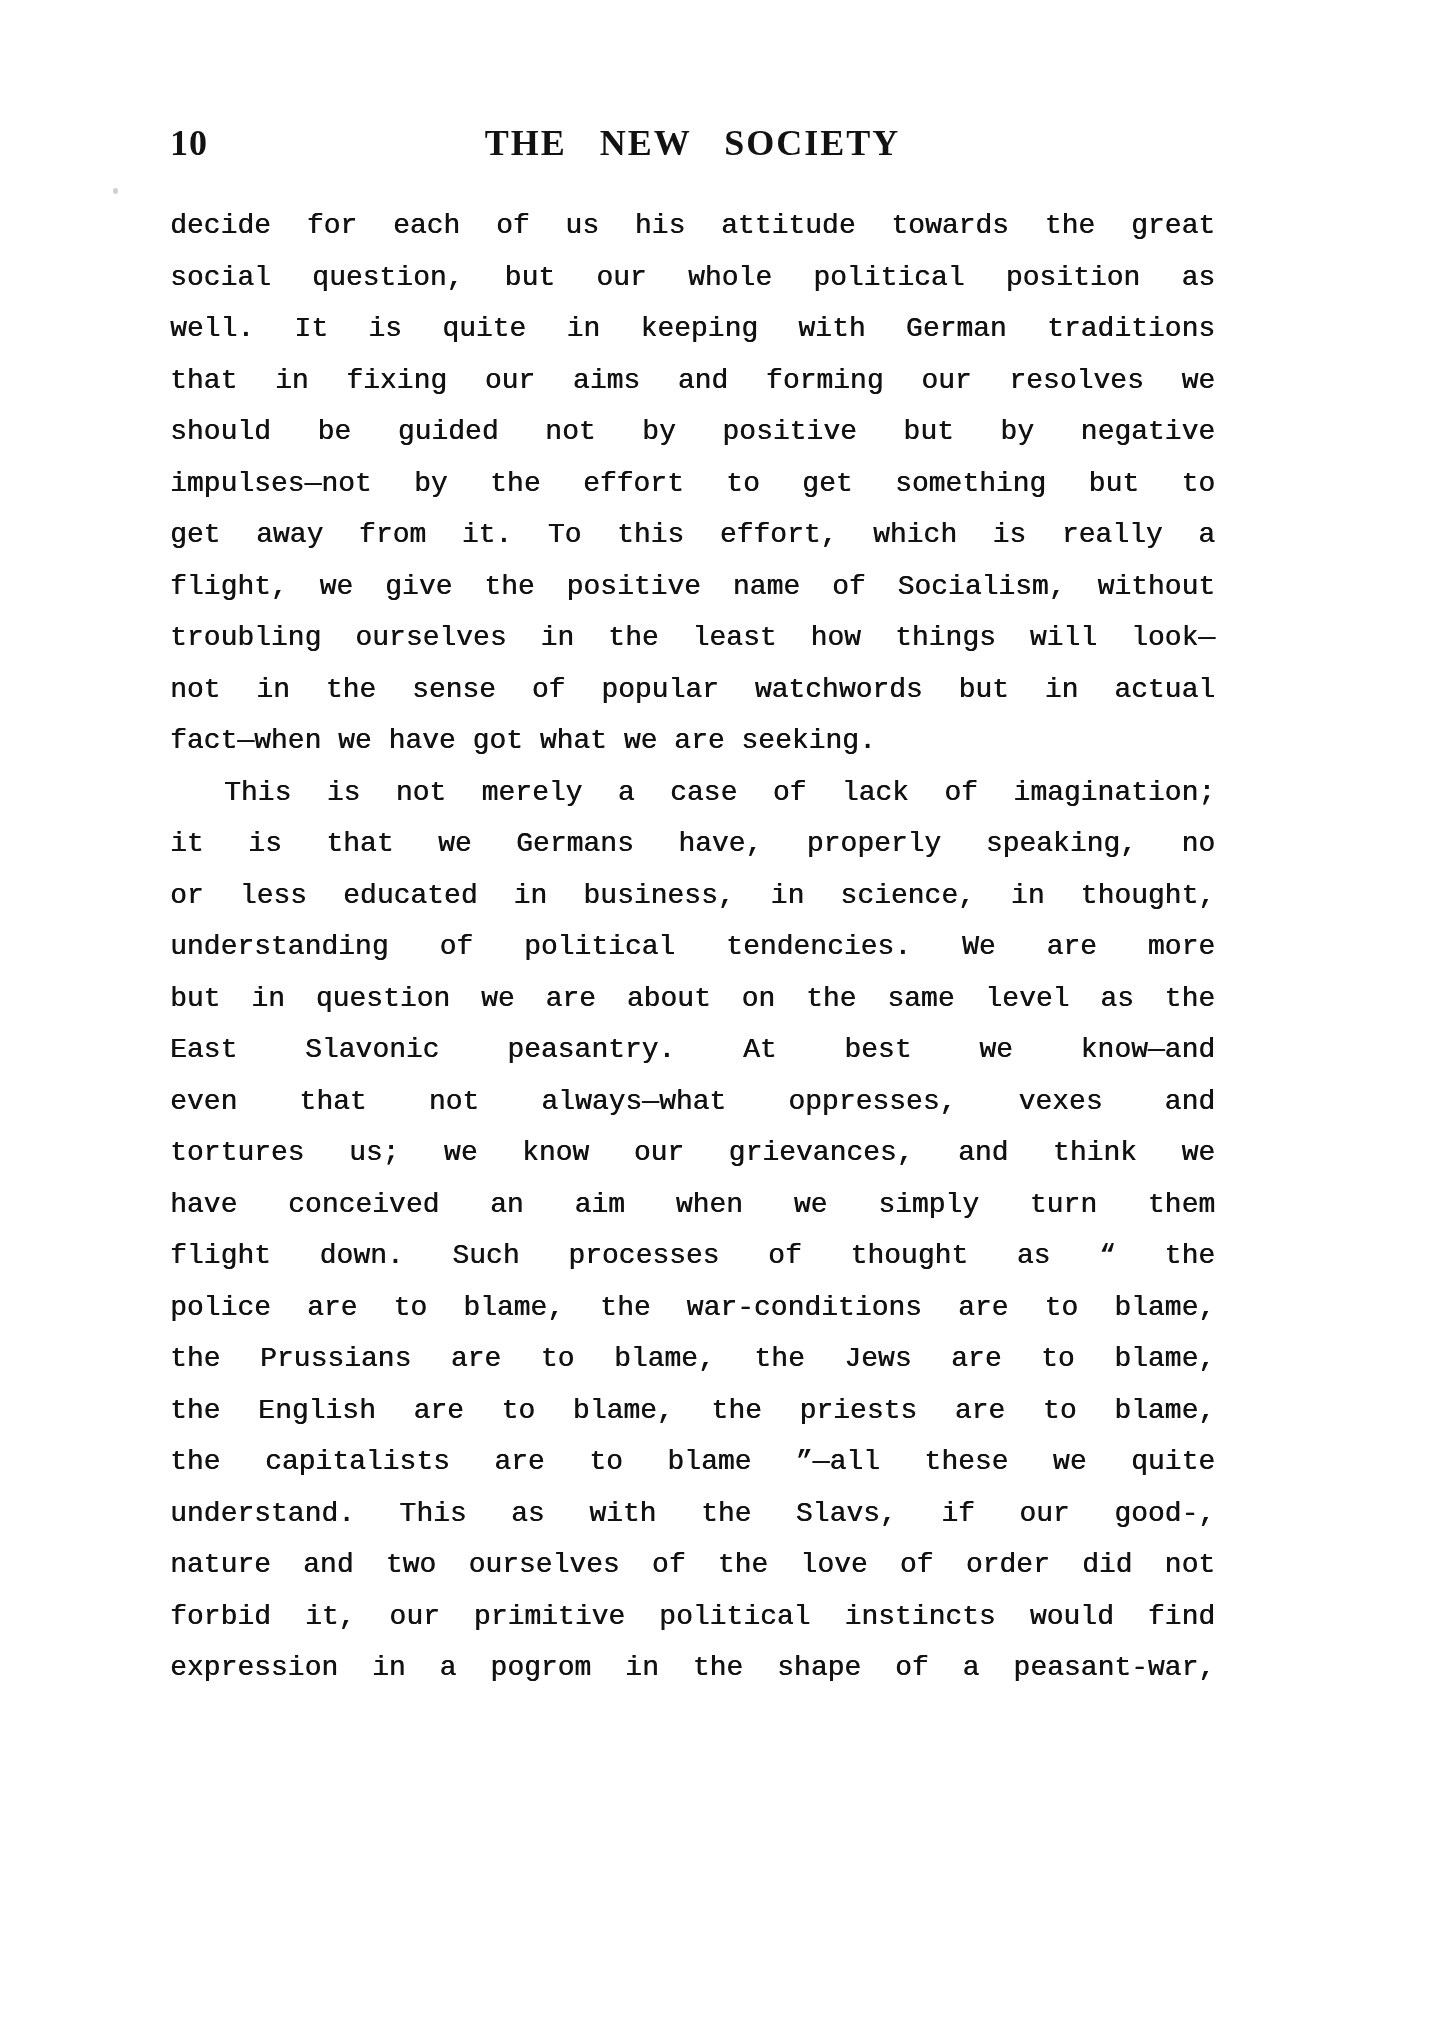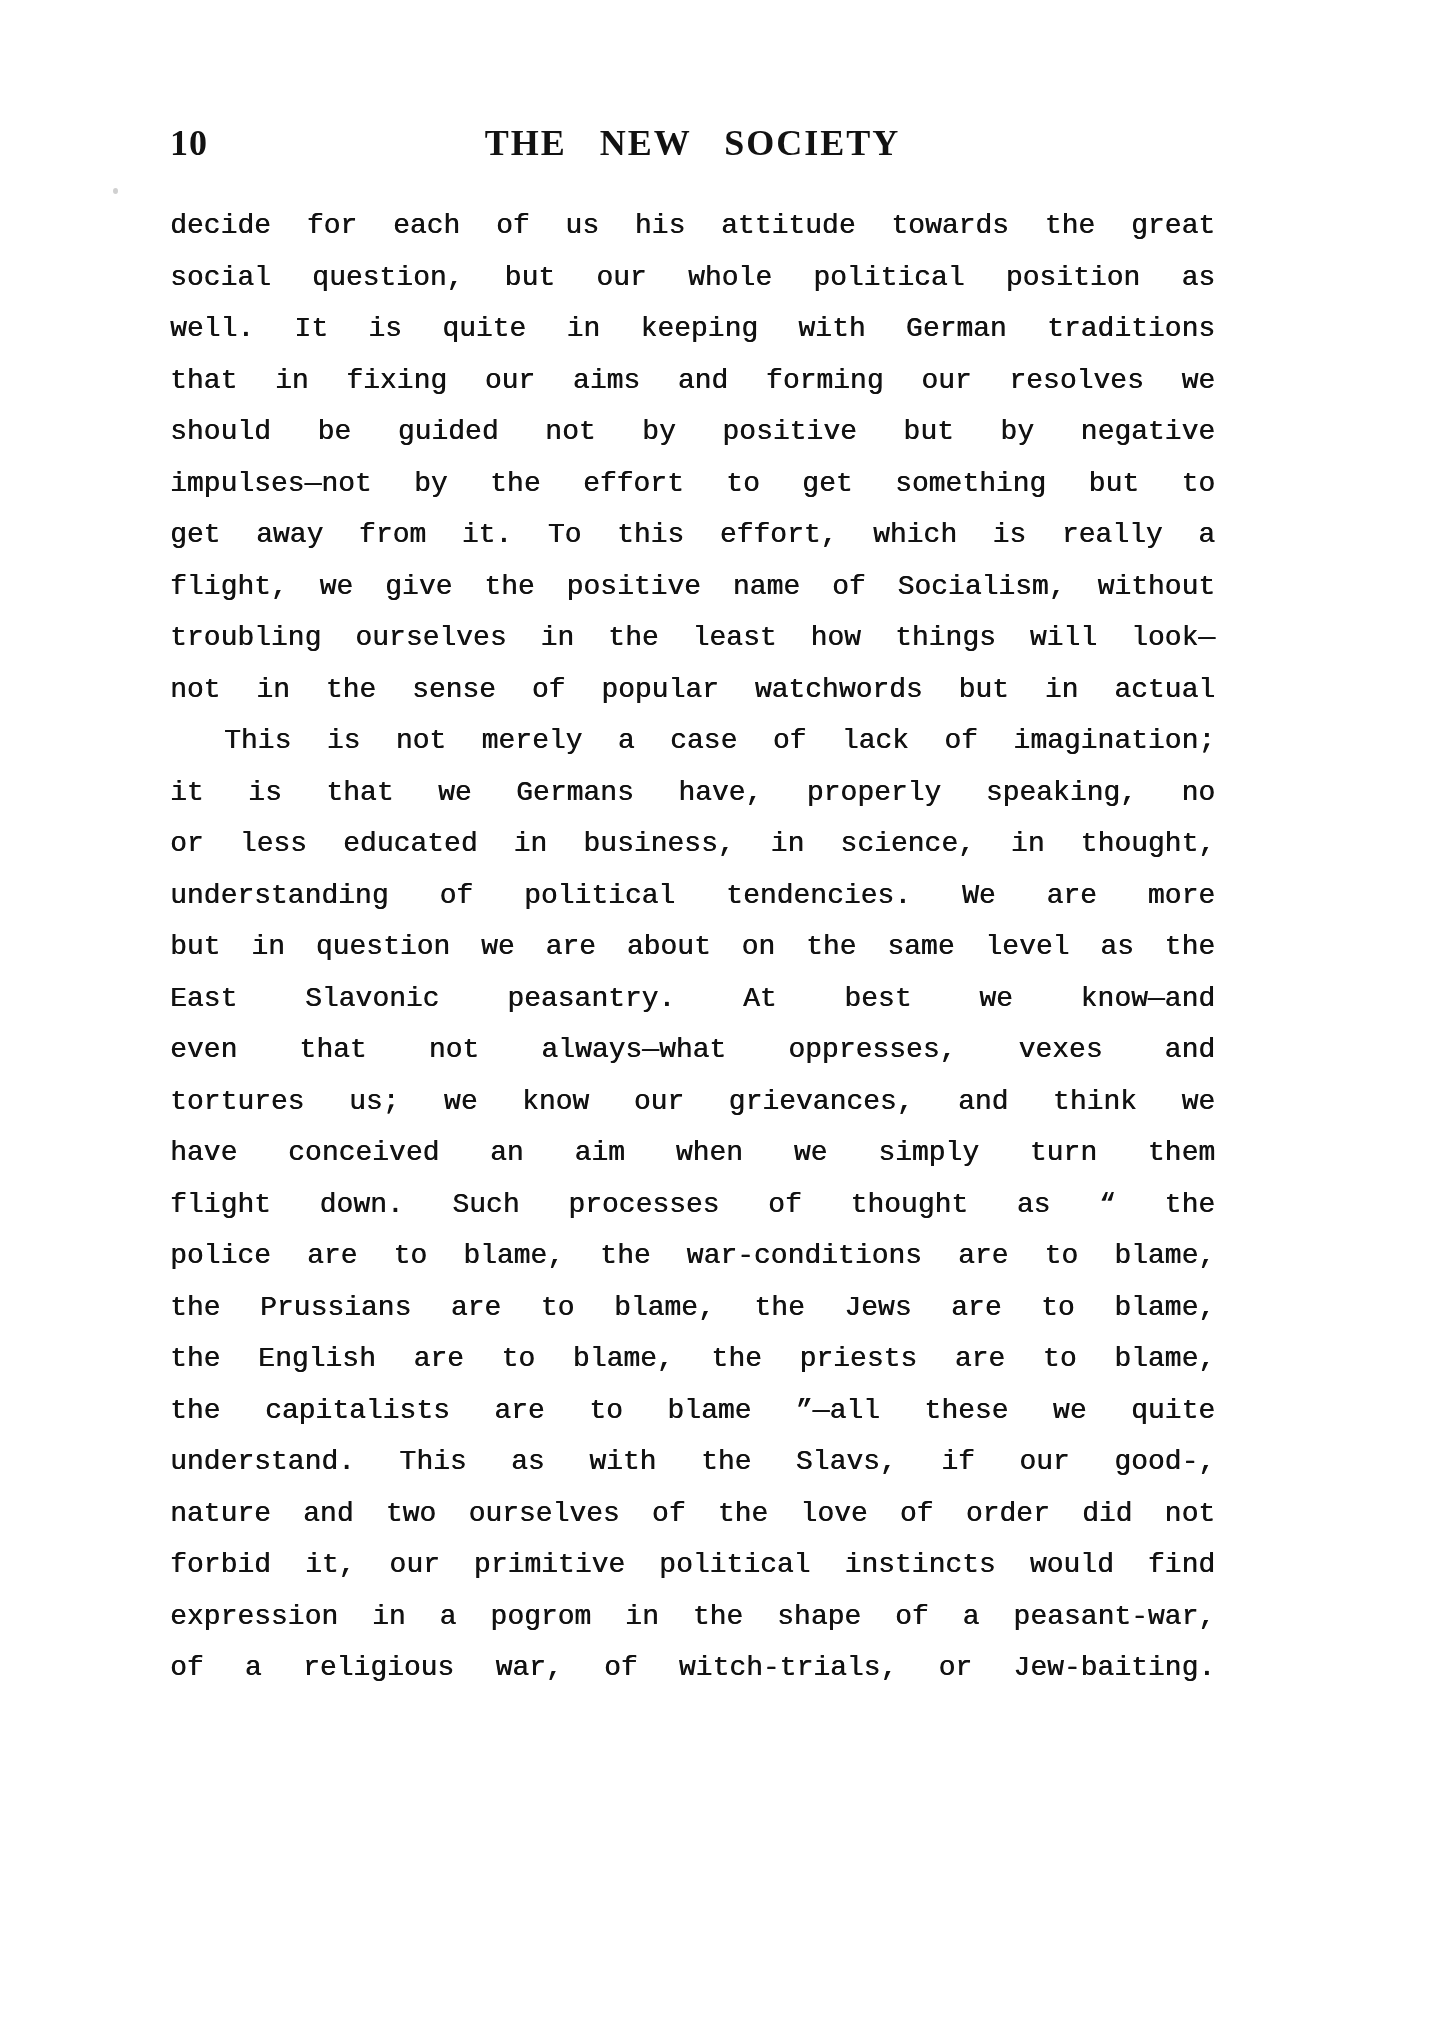--- a/index.html
+++ b/index.html
@@ -89,39 +89,39 @@
         <div class="text-line">decide for each of us his attitude towards the great</div>
         <div class="text-line">social question, but our whole political position as</div>
         <div class="text-line">well. It is quite in keeping with German traditions</div>
         <div class="text-line">that in fixing our aims and forming our resolves we</div>
         <div class="text-line">should be guided not by positive but by negative</div>
         <div class="text-line">impulses—not by the effort to get something but to</div>
         <div class="text-line">get away from it. To this effort, which is really a</div>
         <div class="text-line">flight, we give the positive name of Socialism, without</div>
         <div class="text-line">troubling ourselves in the least how things will look—</div>
         <div class="text-line">not in the sense of popular watchwords but in actual</div>
+        <div class="text-line para-last">fact—when we have got what we are seeking.</div>
       </div>
     <div class="paragraph">
         <div class="text-line indent">This is not merely a case of lack of imagination;</div>
         <div class="text-line">it is that we Germans have, properly speaking, no</div>
         <div class="text-line">or less educated in business, in science, in thought,</div>
         <div class="text-line">understanding of political tendencies. We are more</div>
         <div class="text-line">but in question we are about on the same level as the</div>
         <div class="text-line">East Slavonic peasantry. At best we know—and</div>
         <div class="text-line">even that not always—what oppresses, vexes and</div>
         <div class="text-line">tortures us; we know our grievances, and think we</div>
         <div class="text-line">have conceived an aim when we simply turn them</div>
         <div class="text-line">flight down. Such processes of thought as “ the</div>
         <div class="text-line">police are to blame, the war-conditions are to blame,</div>
         <div class="text-line">the Prussians are to blame, the Jews are to blame,</div>
         <div class="text-line">the English are to blame, the priests are to blame,</div>
         <div class="text-line">the capitalists are to blame ”—all these we quite</div>
         <div class="text-line">understand. This as with the Slavs, if our good-,</div>
         <div class="text-line">nature and two ourselves of the love of order did not</div>
         <div class="text-line">forbid it, our primitive political instincts would find</div>
         <div class="text-line">expression in a pogrom in the shape of a peasant-war,</div>
-        <div class="text-line">of a religious war, of witch-trials, or Jew-baiting.</div>
       </div>
   </div>
 
   <div class="speck"></div>
 
 </div>
 
 </body></html>

